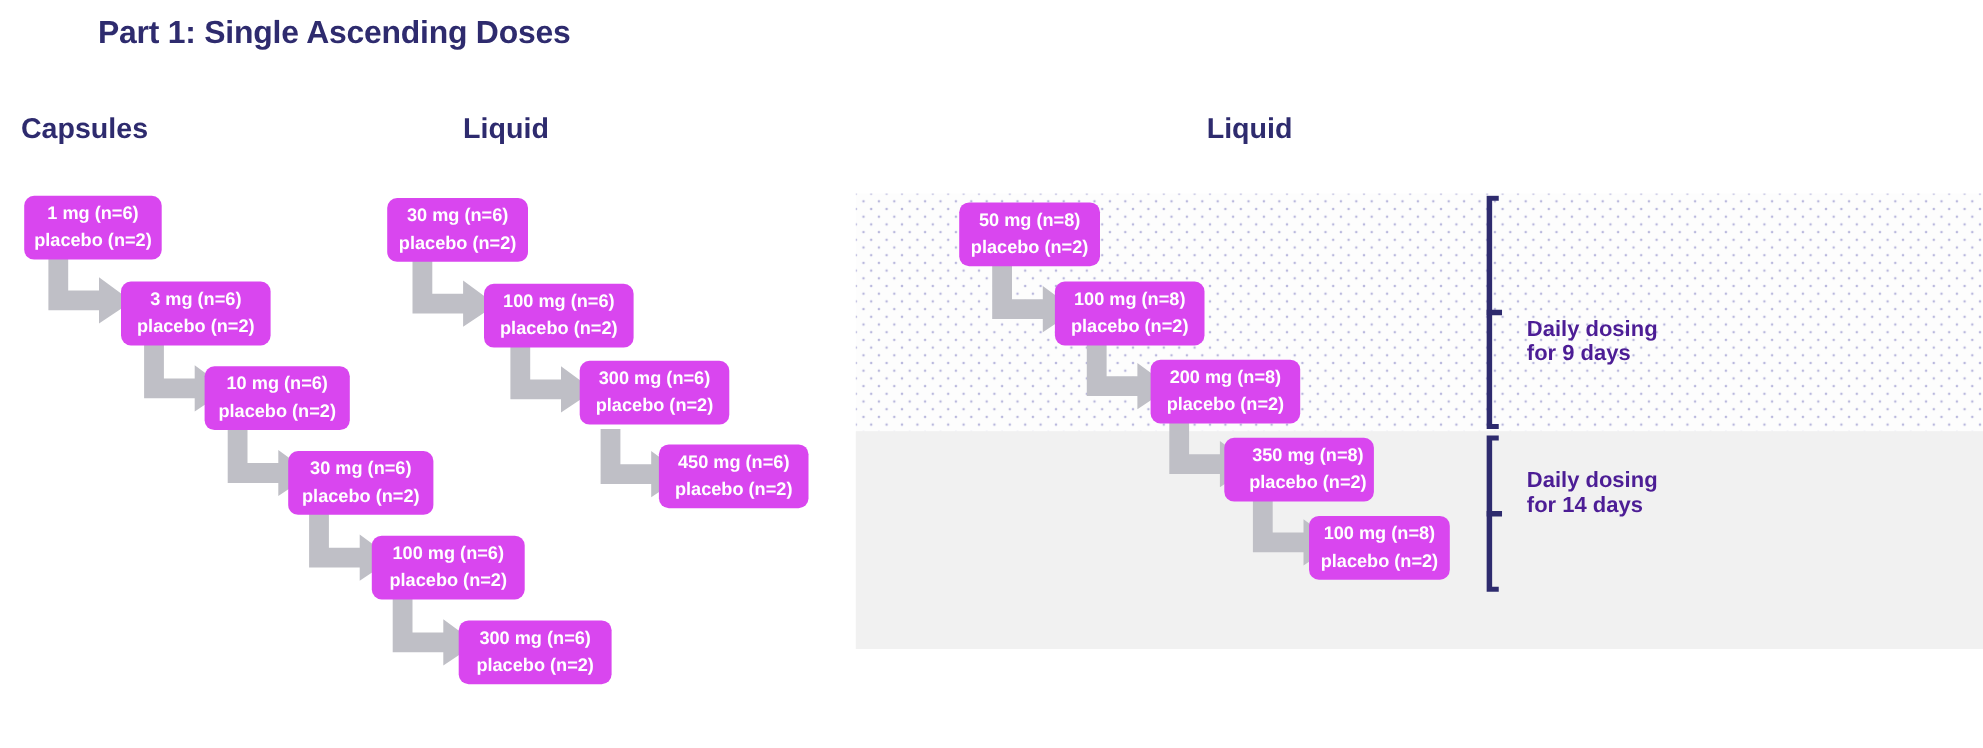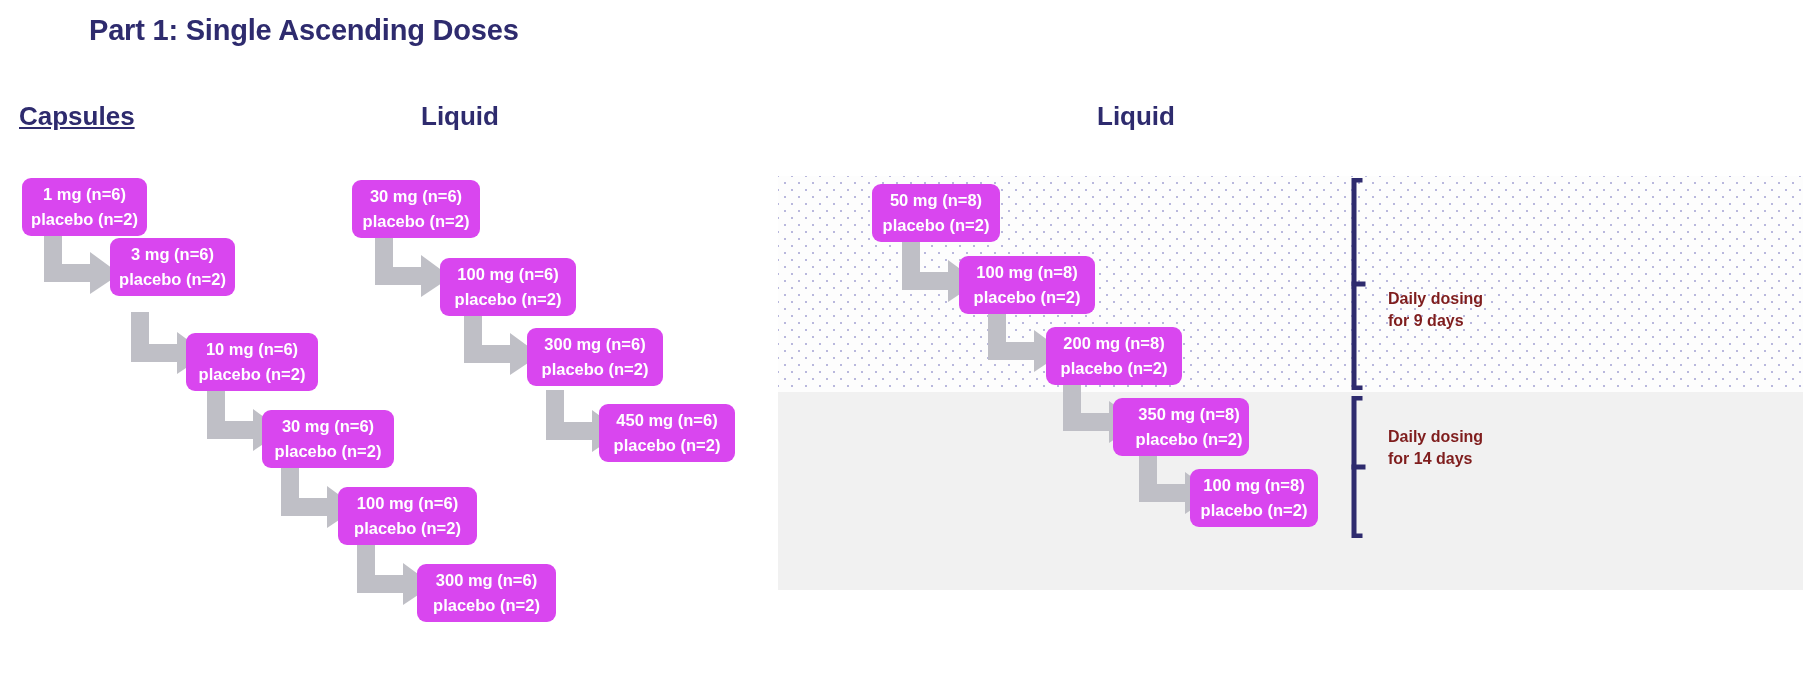--- a/index.html
+++ b/index.html
@@ -64,36 +64,36 @@
 
   
   .arrow{position:absolute;z-index:4;}
   .arrow svg{display:block;overflow:visible;}
 
   
   .bracket{position:absolute;z-index:7;}
   .bracket svg{display:block;}
   .bracket-label{
     position:absolute;
-    font-size:16px;
-    font-weight:bold;
-    color:#7f1d1d;
+    font-size:20px;
+    font-weight:bold;
+    color:#4c1d95;
     line-height:22px;
     white-space:nowrap;
     z-index:8;
   }
 </style>
 </head>
 <body>
 
 <div id="stage">
 
   <div class="part-title" style="left:89px;top:14px;">Part 1: Single Ascending Doses</div>
 
-  <div class="col-title" style="left:19px;top:101px;text-decoration:underline;">Capsules</div>
+  <div class="col-title" style="left:19px;top:101px;">Capsules</div>
   <div class="col-title" style="left:421px;top:101px;">Liquid</div>
 
   <div class="arrow" style="left:44px;top:232px;">
     <svg width="76" height="62" viewBox="0 0 76 62">
         <path d="M0 0 H18 V32 H46 V20 L76 42 L46 62 V50 H0 Z" fill="#bfbfc6"></path>
       </svg>
   </div>
   <div class="arrow" style="left:131px;top:312px;">
     <svg width="76" height="62" viewBox="0 0 76 62">
         <path d="M0 0 H18 V32 H46 V20 L76 42 L46 62 V50 H0 Z" fill="#bfbfc6"></path>
@@ -112,21 +112,21 @@
   <div class="arrow" style="left:357px;top:543px;">
     <svg width="76" height="62" viewBox="0 0 76 62">
         <path d="M0 0 H18 V32 H46 V20 L76 42 L46 62 V50 H0 Z" fill="#bfbfc6"></path>
       </svg>
   </div>
 
   <div class="dose-box" style="left:22px;top:178px;width:125px;height:58px;">
     <span class="ln">1 mg (n=6)</span>
     <span class="ln">placebo (n=2)</span>
   </div>
-  <div class="dose-box" style="left:110px;top:238px;width:125px;height:58px;">
+  <div class="dose-box" style="left:110px;top:256px;width:136px;height:58px;">
     <span class="ln">3 mg (n=6)</span>
     <span class="ln">placebo (n=2)</span>
   </div>
   <div class="dose-box" style="left:186px;top:333px;width:132px;height:58px;">
     <span class="ln">10 mg (n=6)</span>
     <span class="ln">placebo (n=2)</span>
   </div>
   <div class="dose-box" style="left:262px;top:410px;width:132px;height:58px;">
     <span class="ln">30 mg (n=6)</span>
     <span class="ln">placebo (n=2)</span>

